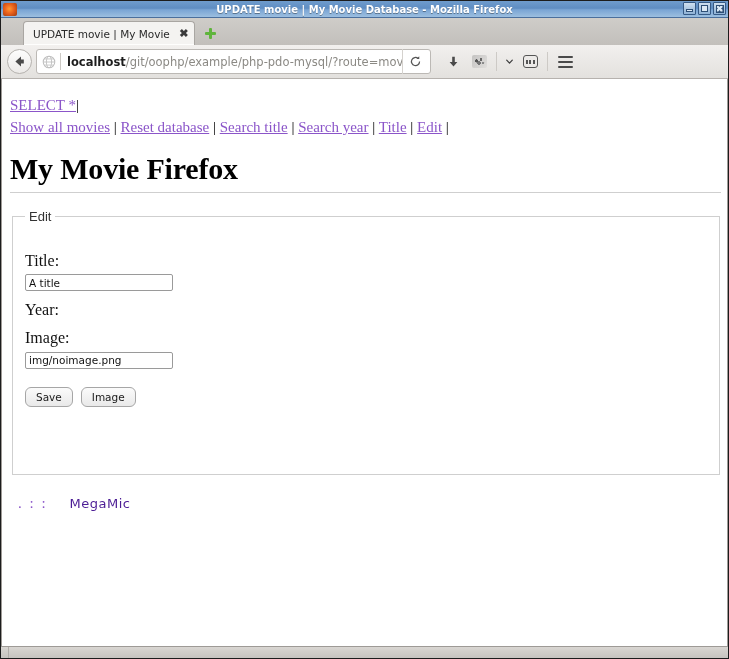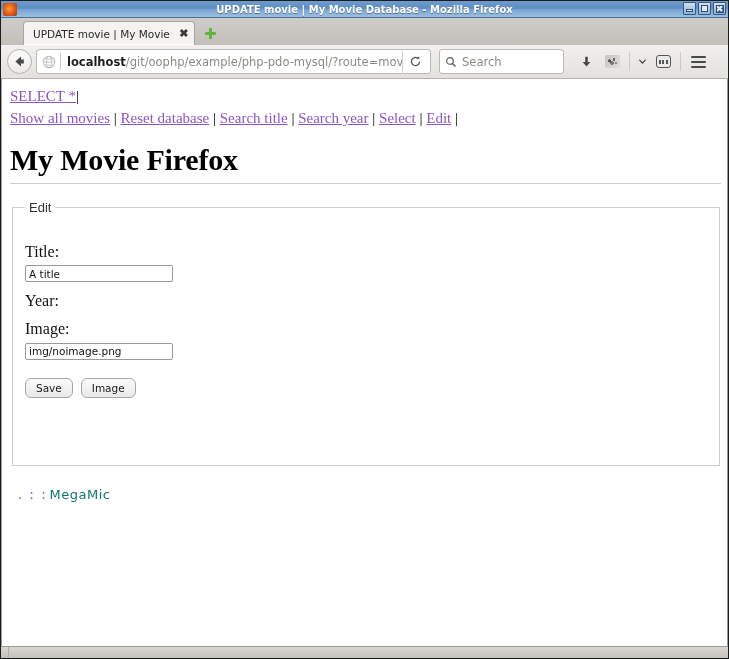--- a/index.html
+++ b/index.html
@@ -262,21 +262,21 @@
   
   .viewport {
     flex: 1 1 auto;
     background: #ffffff;
     border-left: 1px solid #9e9a96;
     border-right: 1px solid #9e9a96;
     overflow: hidden;
     position: relative;
   }
   .page {
-    padding: 8px 10px 0 8px;
+    padding: 17px 10px 0 8px;
     font-family: "Liberation Serif", serif;
     color: #000;
   }
   .nav-links {
     font-size: 15px;
     line-height: 1.32;
     font-family: "Liberation Serif", serif;
     color: #000;
     margin-bottom: 2px;
   }
@@ -379,21 +379,21 @@
   }
   .bottom-links a { color: #8b55c9; text-decoration: underline; }
   .footer {
     font-family: "Liberation Serif", serif;
     font-size: 15px;
     color: #111;
     margin: 20px 0 0 8px;
     letter-spacing: 0.5px;
   }
   .footer .dots { color: #8b55c9; letter-spacing: 2px; }
-  .footer .brand { font-family: "DejaVu Sans", sans-serif; font-size: 13px; color: #0f766e; margin-left: 2px; }
+  .footer .brand { font-family: "DejaVu Sans", sans-serif; font-size: 13px; color: #4c1d95; margin-left: 22px; }
 
   
   .statusbar {
     height: 12px;
     background: linear-gradient(to bottom, #d9d6d2, #c6c3bf);
     border-top: 1px solid #9e9a96;
     flex: 0 0 auto;
     display: flex;
   }
   .grip { width: 8px; border-right: 1px solid #b0ada9; }
@@ -449,27 +449,20 @@
         <span class="url-sep"></span>
         <span class="url-text"><b>localhost</b><span>/git/oophp/example/php-pdo-mysql/?route=movie-edit&amp;</span></span>
         <span class="reload-btn">
           <svg width="13" height="13" viewBox="0 0 16 16">
             <path d="M13 8 A5 5 0 1 1 11.2 4.2" fill="none" stroke="#555" stroke-width="1.5"></path>
             <path d="M12.6 1.4 L12.6 5 L9.1 5 Z" fill="#555"></path>
           </svg>
         </span>
       </div>
 
-      <div class="searchbox">
-        <svg width="12" height="12" viewBox="0 0 16 16">
-          <circle cx="6.6" cy="6.6" r="4.4" fill="none" stroke="#5b5b5b" stroke-width="1.6"></circle>
-          <line x1="9.9" y1="9.9" x2="14" y2="14" stroke="#5b5b5b" stroke-width="1.8"></line>
-        </svg>
-        <span class="search-ph">Search</span>
-      </div>
 
       <div class="tool-icons">
         <div class="tool-btn">
           <svg width="13" height="14" viewBox="0 0 16 16">
             <path d="M6.4 1.5 H9.6 V8 H12.8 L8 13.4 L3.2 8 H6.4 Z" fill="#4a4a4a"></path>
           </svg>
         </div>
         <div class="tool-btn">
           <span class="addon-icon"></span>
         </div>
@@ -507,21 +500,21 @@
       </div>
       <div class="nav-links">
         <a href="#">Show all movies</a>
         <span class="sep">|</span>
         <a href="#">Reset database</a>
         <span class="sep">|</span>
         <a href="#">Search title</a>
         <span class="sep">|</span>
         <a href="#">Search year</a>
         <span class="sep">|</span>
-        <a href="#">Select</a>
+        <a href="#">Title</a>
         <span class="sep">|</span>
         <a href="#">Edit</a>
         <span class="sep">|</span>
       </div>
 
       <h1 class="page-title">My Movie Firefox</h1>
       <div class="rule"></div>
 
       <fieldset class="edit-box">
         <legend>Edit</legend>

